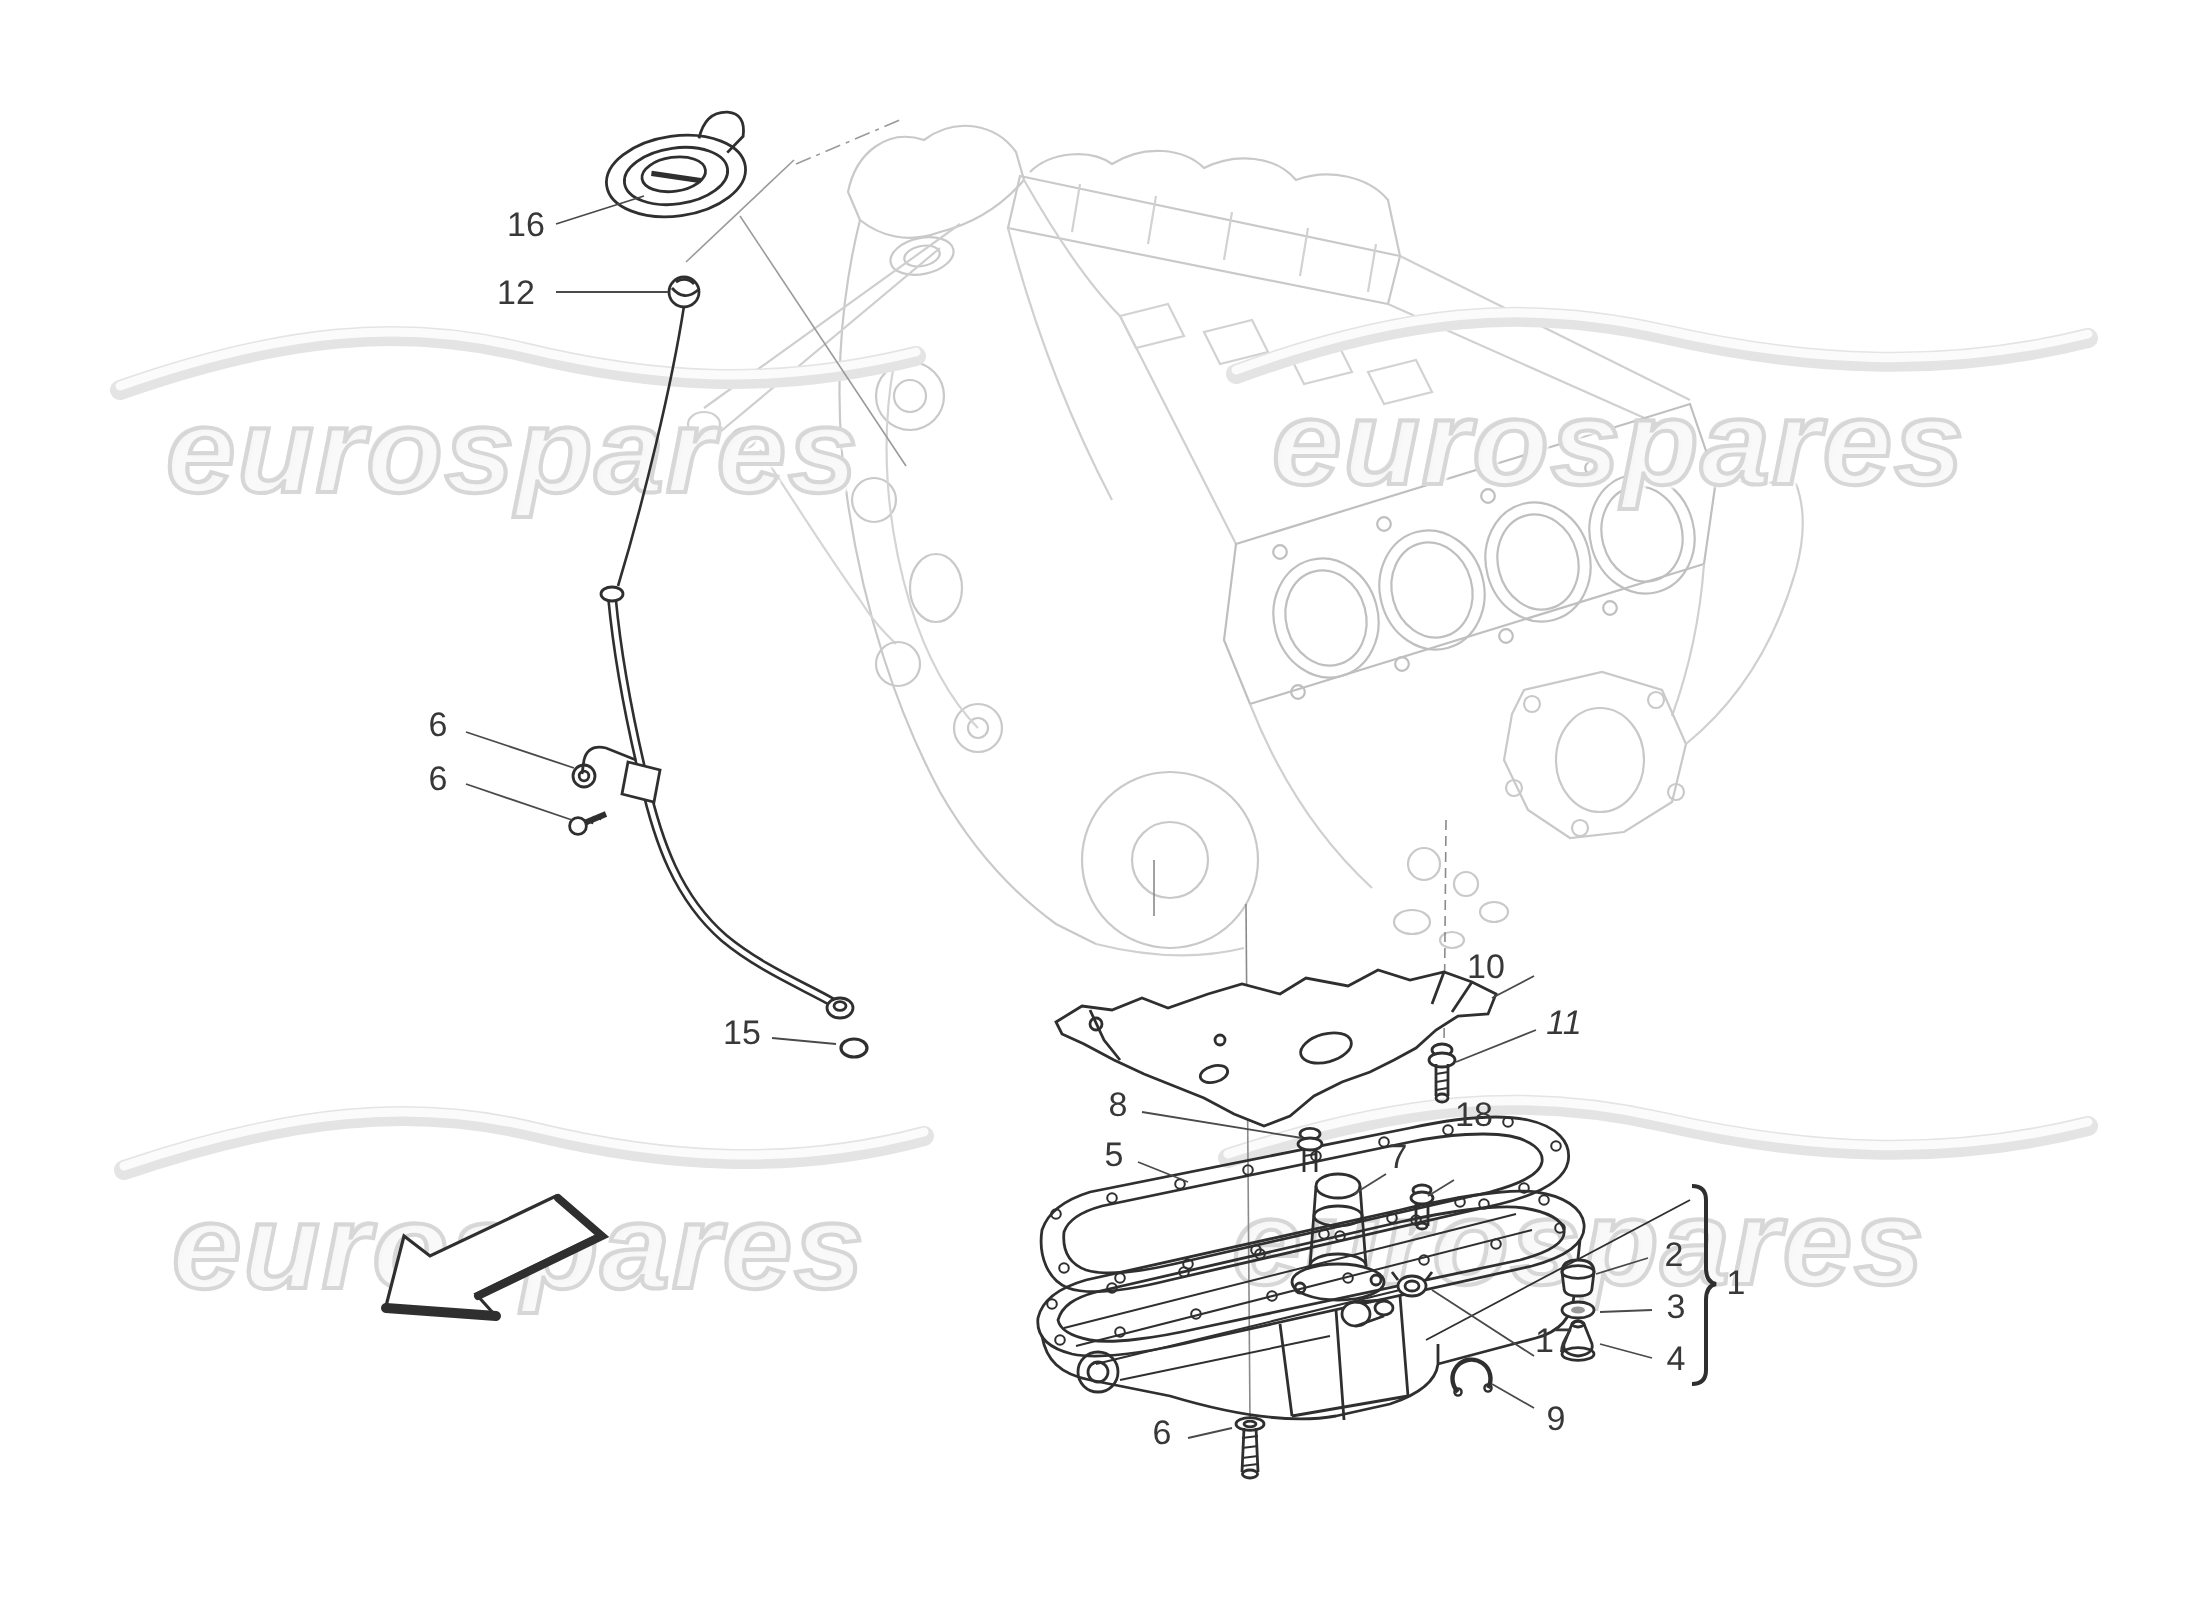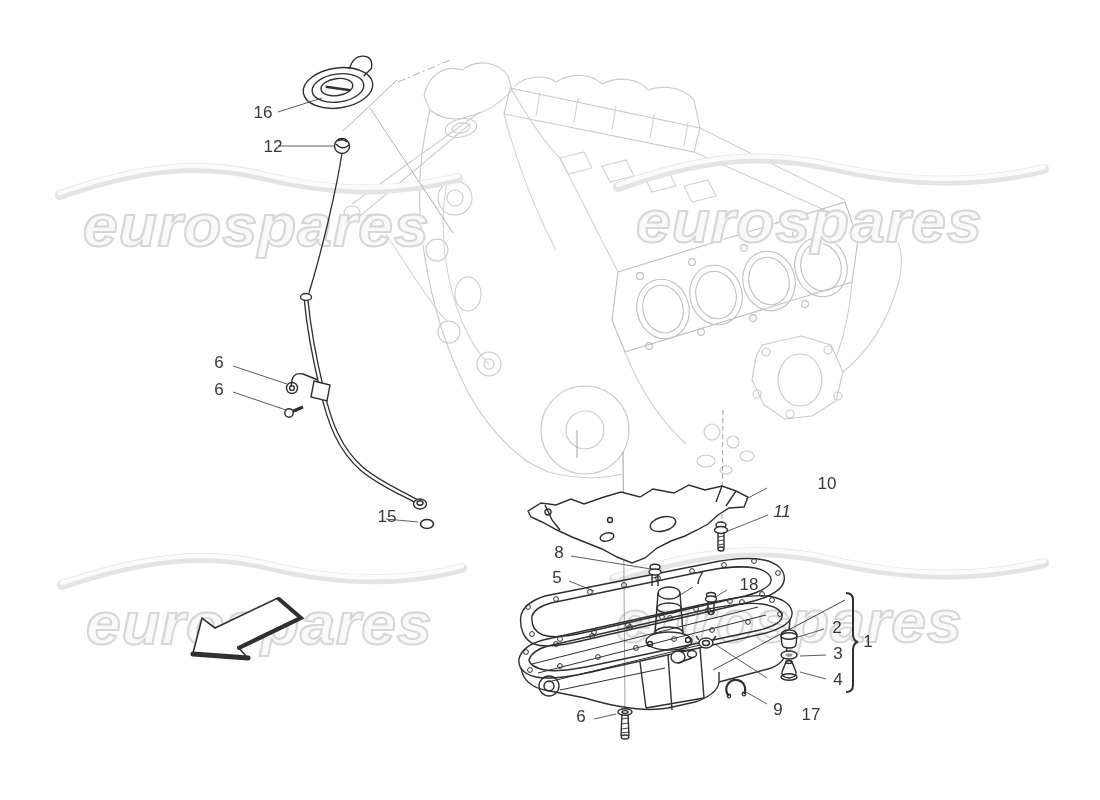--- a/index.html
+++ b/index.html
@@ -325,32 +325,32 @@
         <line x1="826" y1="655" x2="800" y2="656"></line>
         <line x1="826" y1="679" x2="800" y2="672"></line>
         <line x1="767" y1="678" x2="716" y2="645"></line>
         <line x1="767" y1="704" x2="746" y2="692"></line>
         <line x1="594" y1="719" x2="616" y2="714"></line>
       </g>
   </svg>
 
   <div id="callouts" class="layer">
       <div class="callout" style="left: 263px; top: 113px;">16</div>
-      <div class="callout" style="left: 273px; top: 147px;">12</div>
+      <div class="callout" style="left: 258px; top: 147px;">12</div>
       <div class="callout" style="left: 219px; top: 363px;">6</div>
       <div class="callout" style="left: 219px; top: 390px;">6</div>
-      <div class="callout" style="left: 387px; top: 517px; text-align: right;">15</div>
-      <div class="callout" style="left: 827px; top: 484px; text-align: center;">10</div>
+      <div class="callout" style="left: 371px; top: 517px; text-align: right;">15</div>
+      <div class="callout" style="left: 743px; top: 484px; text-align: center;">10</div>
       <div class="callout" style="left: 782px; top: 512px; font-style: italic;">11</div>
       <div class="callout" style="left: 559px; top: 553px;">8</div>
       <div class="callout" style="left: 557px; top: 578px;">5</div>
       <div class="callout" style="left: 699px; top: 579px;">7</div>
-      <div class="callout" style="left: 737px; top: 585px; margin-left: 12px;">18</div>
+      <div class="callout" style="left: 737px; top: 558px;">18</div>
       <div class="callout" style="left: 837px; top: 628px;">2</div>
       <div class="callout" style="left: 838px; top: 654px;">3</div>
       <div class="callout" style="left: 868px; top: 642px;">1</div>
       <div class="callout" style="left: 838px; top: 680px;">4</div>
-      <div class="callout" style="left: 777px; top: 715px; margin-left: 34px;">17</div>
+      <div class="callout" style="left: 777px; top: 671px;">17</div>
       <div class="callout" style="left: 778px; top: 710px;">9</div>
       <div class="callout" style="left: 581px; top: 717px;">6</div>
     </div>
 
 </div>
 
 </body></html>

